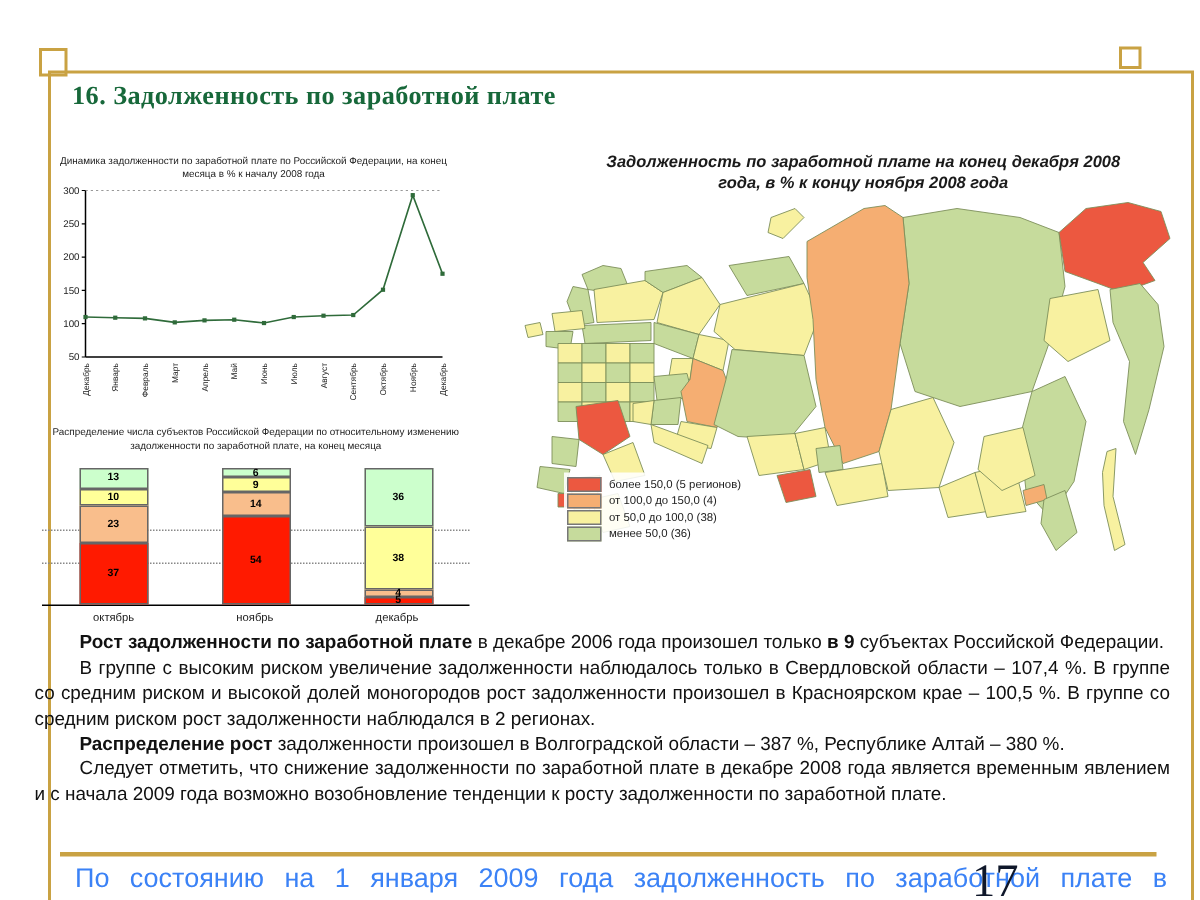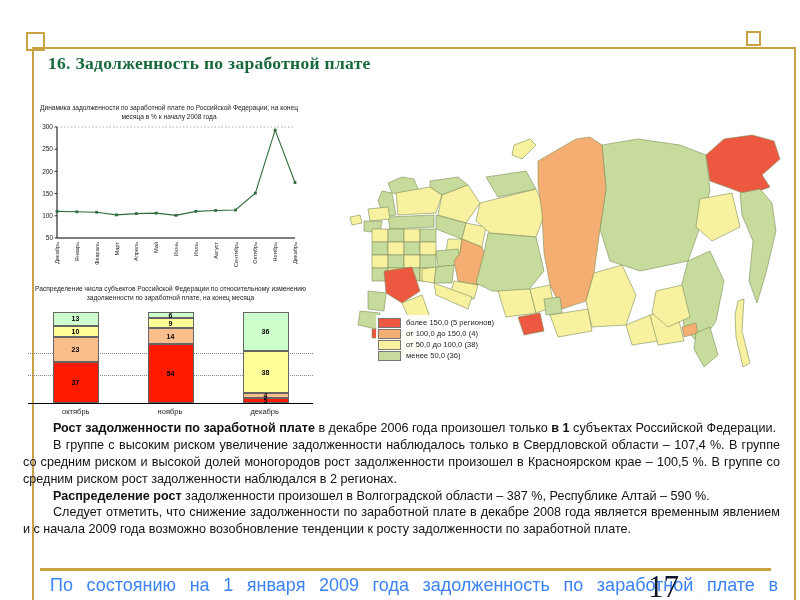--- a/index.html
+++ b/index.html
@@ -142,20 +142,21 @@
         </div>
     </div>
     <div class="cats" id="catsBox">
         <span>октябрь</span>
         <span>ноябрь</span>
         <span>декабрь</span>
       </div>
   </div>
 
   <div class="map">
+    <div class="map-title">Задолженность по заработной плате на конец декабря 2008 года, в % к концу ноября 2008 года</div>
     <svg width="458" height="262" viewBox="0 0 458 262" stroke="#7d8f5a" stroke-width="0.6" stroke-linejoin="round">
 
       <polygon points="176,12 192,6 198,12 184,26 174,22" fill="#F8F1A0"></polygon>
       <polygon points="50,50 64,44 76,46 80,56 68,62 54,60" fill="#C6DB9C"></polygon>
       <polygon points="44,58 54,60 58,82 46,84 40,68" fill="#C6DB9C"></polygon>
       <polygon points="58,60 92,54 104,62 98,80 60,82" fill="#F8F1A0"></polygon>
       <polygon points="92,48 120,44 130,52 104,62 92,54" fill="#C6DB9C"></polygon>
       <polygon points="104,62 130,52 142,70 128,90 100,82" fill="#F8F1A0"></polygon>
       <polygon points="50,84 96,82 96,94 52,96" fill="#C6DB9C"></polygon>
       <polygon points="30,76 50,74 52,86 32,88" fill="#F8F1A0"></polygon>
@@ -235,23 +236,23 @@
           <span class="legend-label">от 50,0 до 100,0  (38)</span>
         </div>
         <div class="legend-row">
           <div class="legend-swatch" style="background: rgb(198, 219, 156);"></div>
           <span class="legend-label">менее 50,0  (36)</span>
         </div>
       </div>
   </div>
 
   <div class="bodytext" id="bodyBox">
-      <p><b>Рост задолженности по заработной плате</b><span> в декабре 2006 года произошел только </span><b>в 1</b><span>  субъектах Российской Федерации.</span></p>
+      <p><b>Рост задолженности по заработной плате</b><span> в декабре 2006 года произошел только </span><b>в 9</b><span>  субъектах Российской Федерации.</span></p>
       <p><span>В группе с высоким риском увеличение задолженности наблюдалось только в Свердловской области – 107,4 %. В группе со средним риском и высокой долей моногородов рост задолженности произошел в Красноярском крае – 100,5 %. В группе со средним риском рост задолженности наблюдался в 2 регионах.</span></p>
-      <p><b>Распределение рост</b><span> задолженности произошел в  Волгоградской области – 387 %, Республике Алтай – 590 %.</span></p>
+      <p><b>Распределение рост</b><span> задолженности произошел в  Волгоградской области – 387 %, Республике Алтай – 380 %.</span></p>
       <p><span>Следует отметить, что снижение задолженности по заработной плате в декабре 2008 года является временным явлением и с начала 2009 года возможно возобновление тенденции к росту задолженности по заработной плате.</span></p>
     </div>
 
   <div class="divider"></div>
   <div class="footnote">
     <p>По состоянию на 1 января 2009 года задолженность по заработной плате в Российской Федерации составляла 4 673,7 млн. рублей, сократившись за декабрь 2008 г. на 39,8%, но в целом на начало 2009 года задолженность превысила уровень на начало 2008 года на 75,2%.</p>
   </div>
   <div class="pagenum">17</div>
 </div>
 

